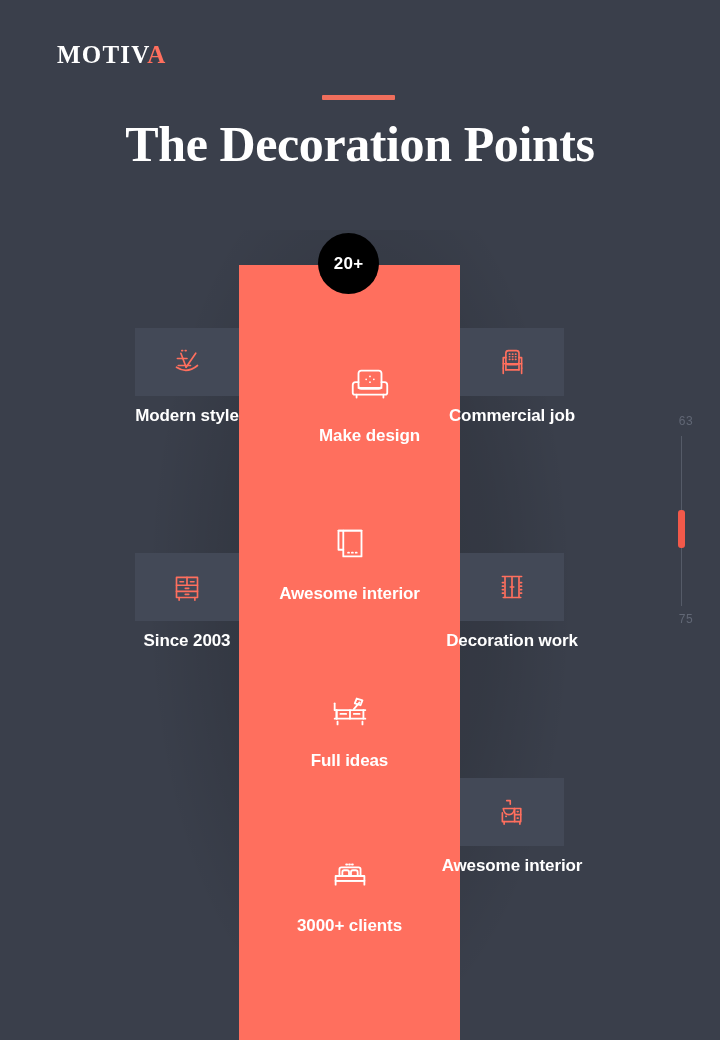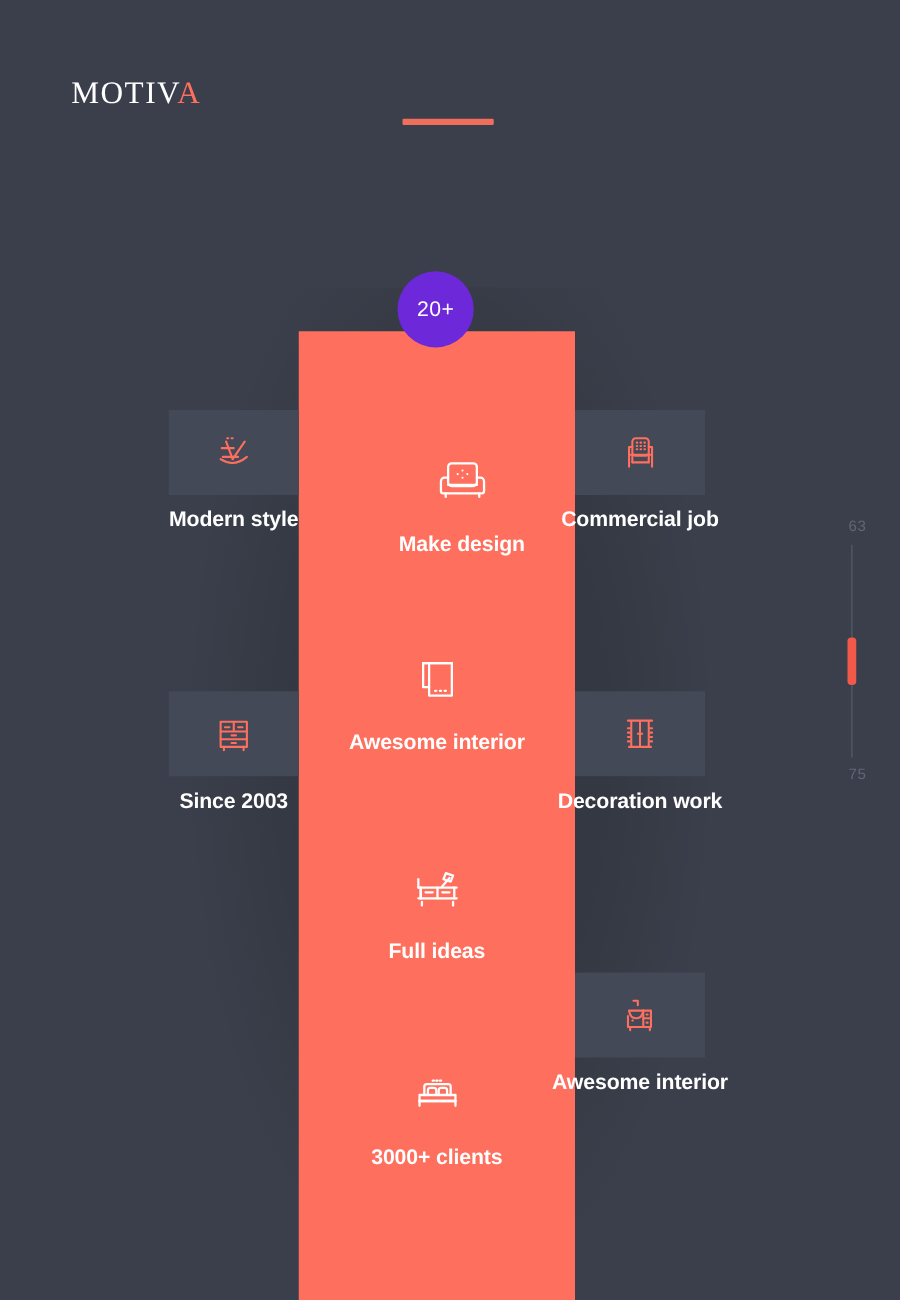--- a/index.html
+++ b/index.html
@@ -38,27 +38,26 @@
     background: radial-gradient(ellipse at 50% 45%, rgba(0,0,0,0.17) 0%, rgba(0,0,0,0.10) 45%, rgba(0,0,0,0.0) 72%);
     pointer-events: none;
   }
 
   
   .logo {
     position: absolute;
     left: 57px;
     top: 42px;
     font-family: "Liberation Serif", serif;
-    font-weight: normal;
+    font-weight: bold;
     font-size: 25px;
     letter-spacing: 1.2px;
     color: #ffffff;
     line-height: 1;
     white-space: nowrap;
-    margin-top: 20px;
   }
   .logo .accent { color: #ff6f5e; }
 
   .title-rule {
     position: absolute;
     left: 322px;
     top: 95px;
     width: 73px;
     height: 5px;
     background: #ef6e5c;
@@ -86,30 +85,30 @@
     left: 239px;
     top: 265px;
     width: 221px;
     height: 775px;
     background: #ff6f5e;
   }
 
   .badge {
     position: absolute;
     left: 318px;
-    top: 217px;
+    top: 233px;
     width: 61px;
     height: 61px;
     border-radius: 50%;
-    background: #6d28d9;
+    background: #000000;
     display: flex;
     align-items: center;
     justify-content: center;
     font-size: 17px;
-    font-weight: normal;
+    font-weight: bold;
     color: #ffffff;
     letter-spacing: 0.3px;
     z-index: 6;
   }
 
   
   .center-item {
     position: absolute;
     left: 239px;
     width: 221px;
@@ -197,20 +196,21 @@
 <body>
 
 <div id="page">
 
   <div class="vignette"></div>
 
   <div class="logo"><span>MOTIV</span><span class="accent">A</span></div>
 
   <div class="title-rule"></div>
 
+  <h1 class="page-title">The Decoration Points</h1>
 
   <div class="center-column"></div>
 
   <div class="badge">
     <span>20+</span>
   </div>
 
   <div class="center-item" style="top:360px;padding-left:40px;">
     <div class="ic">
       <svg width="46" height="46" viewBox="0 0 48 48" fill="none" stroke="#ffffff" stroke-width="1.9" stroke-linecap="round" stroke-linejoin="round">

